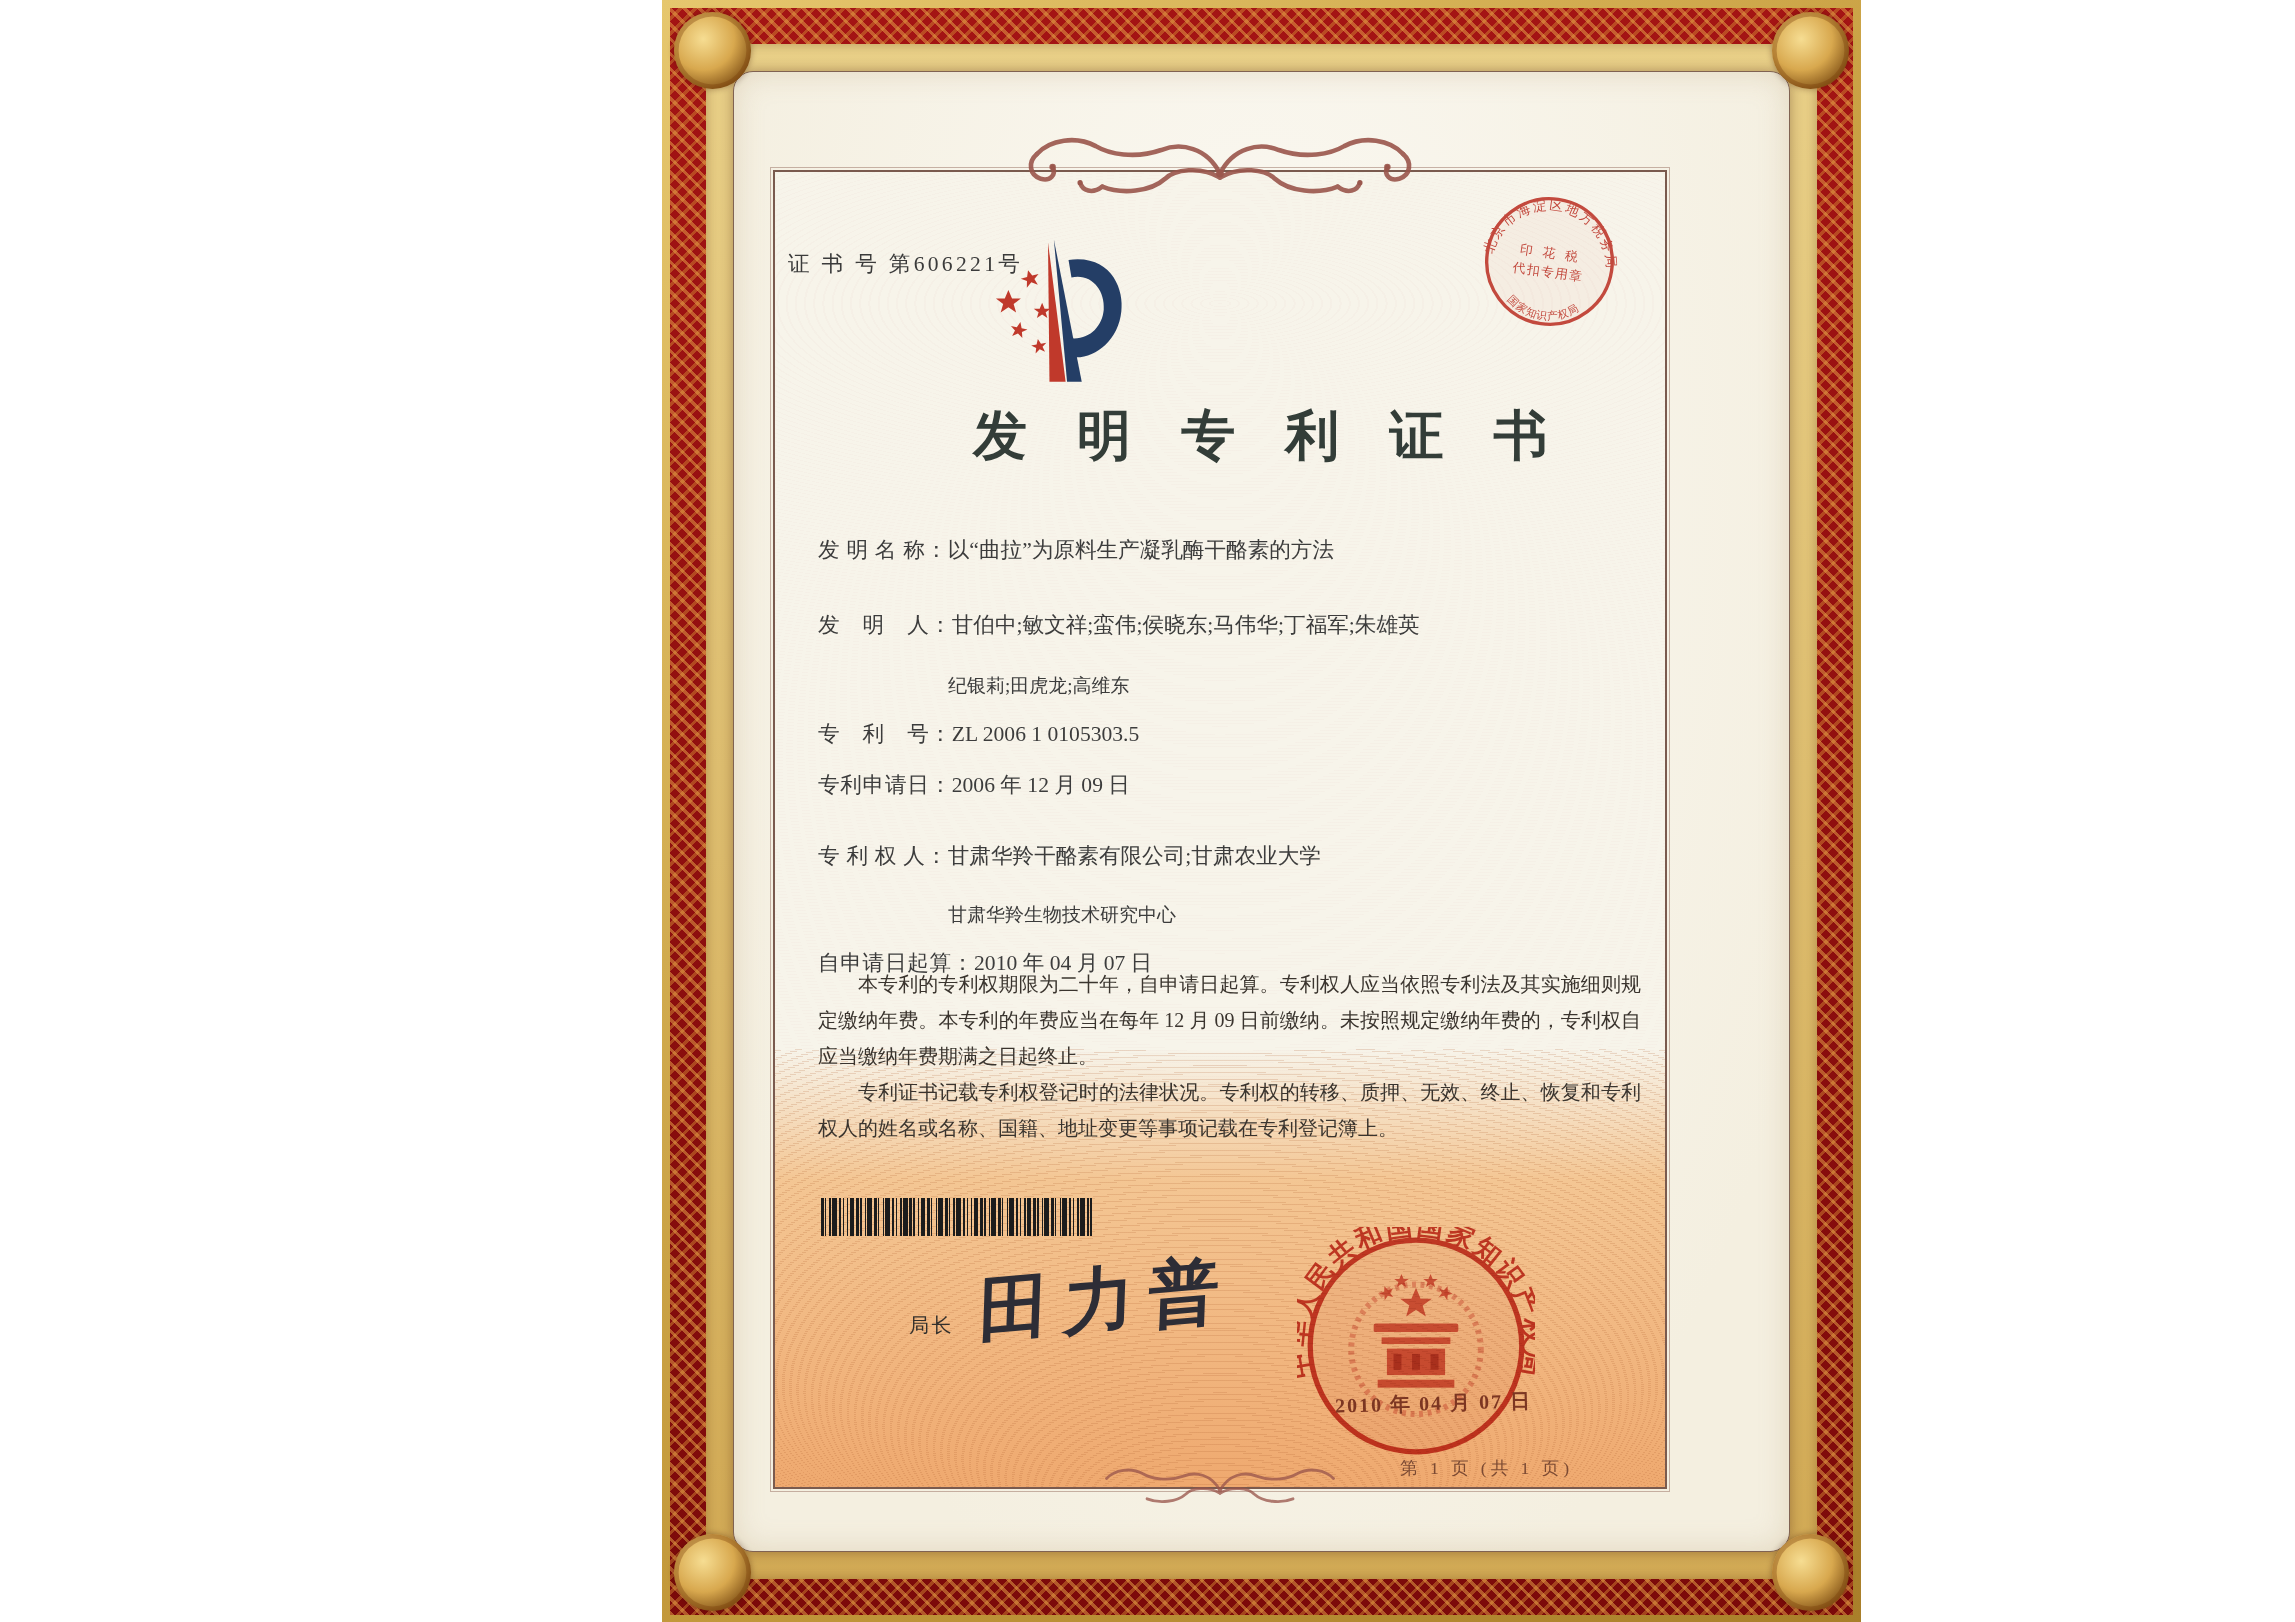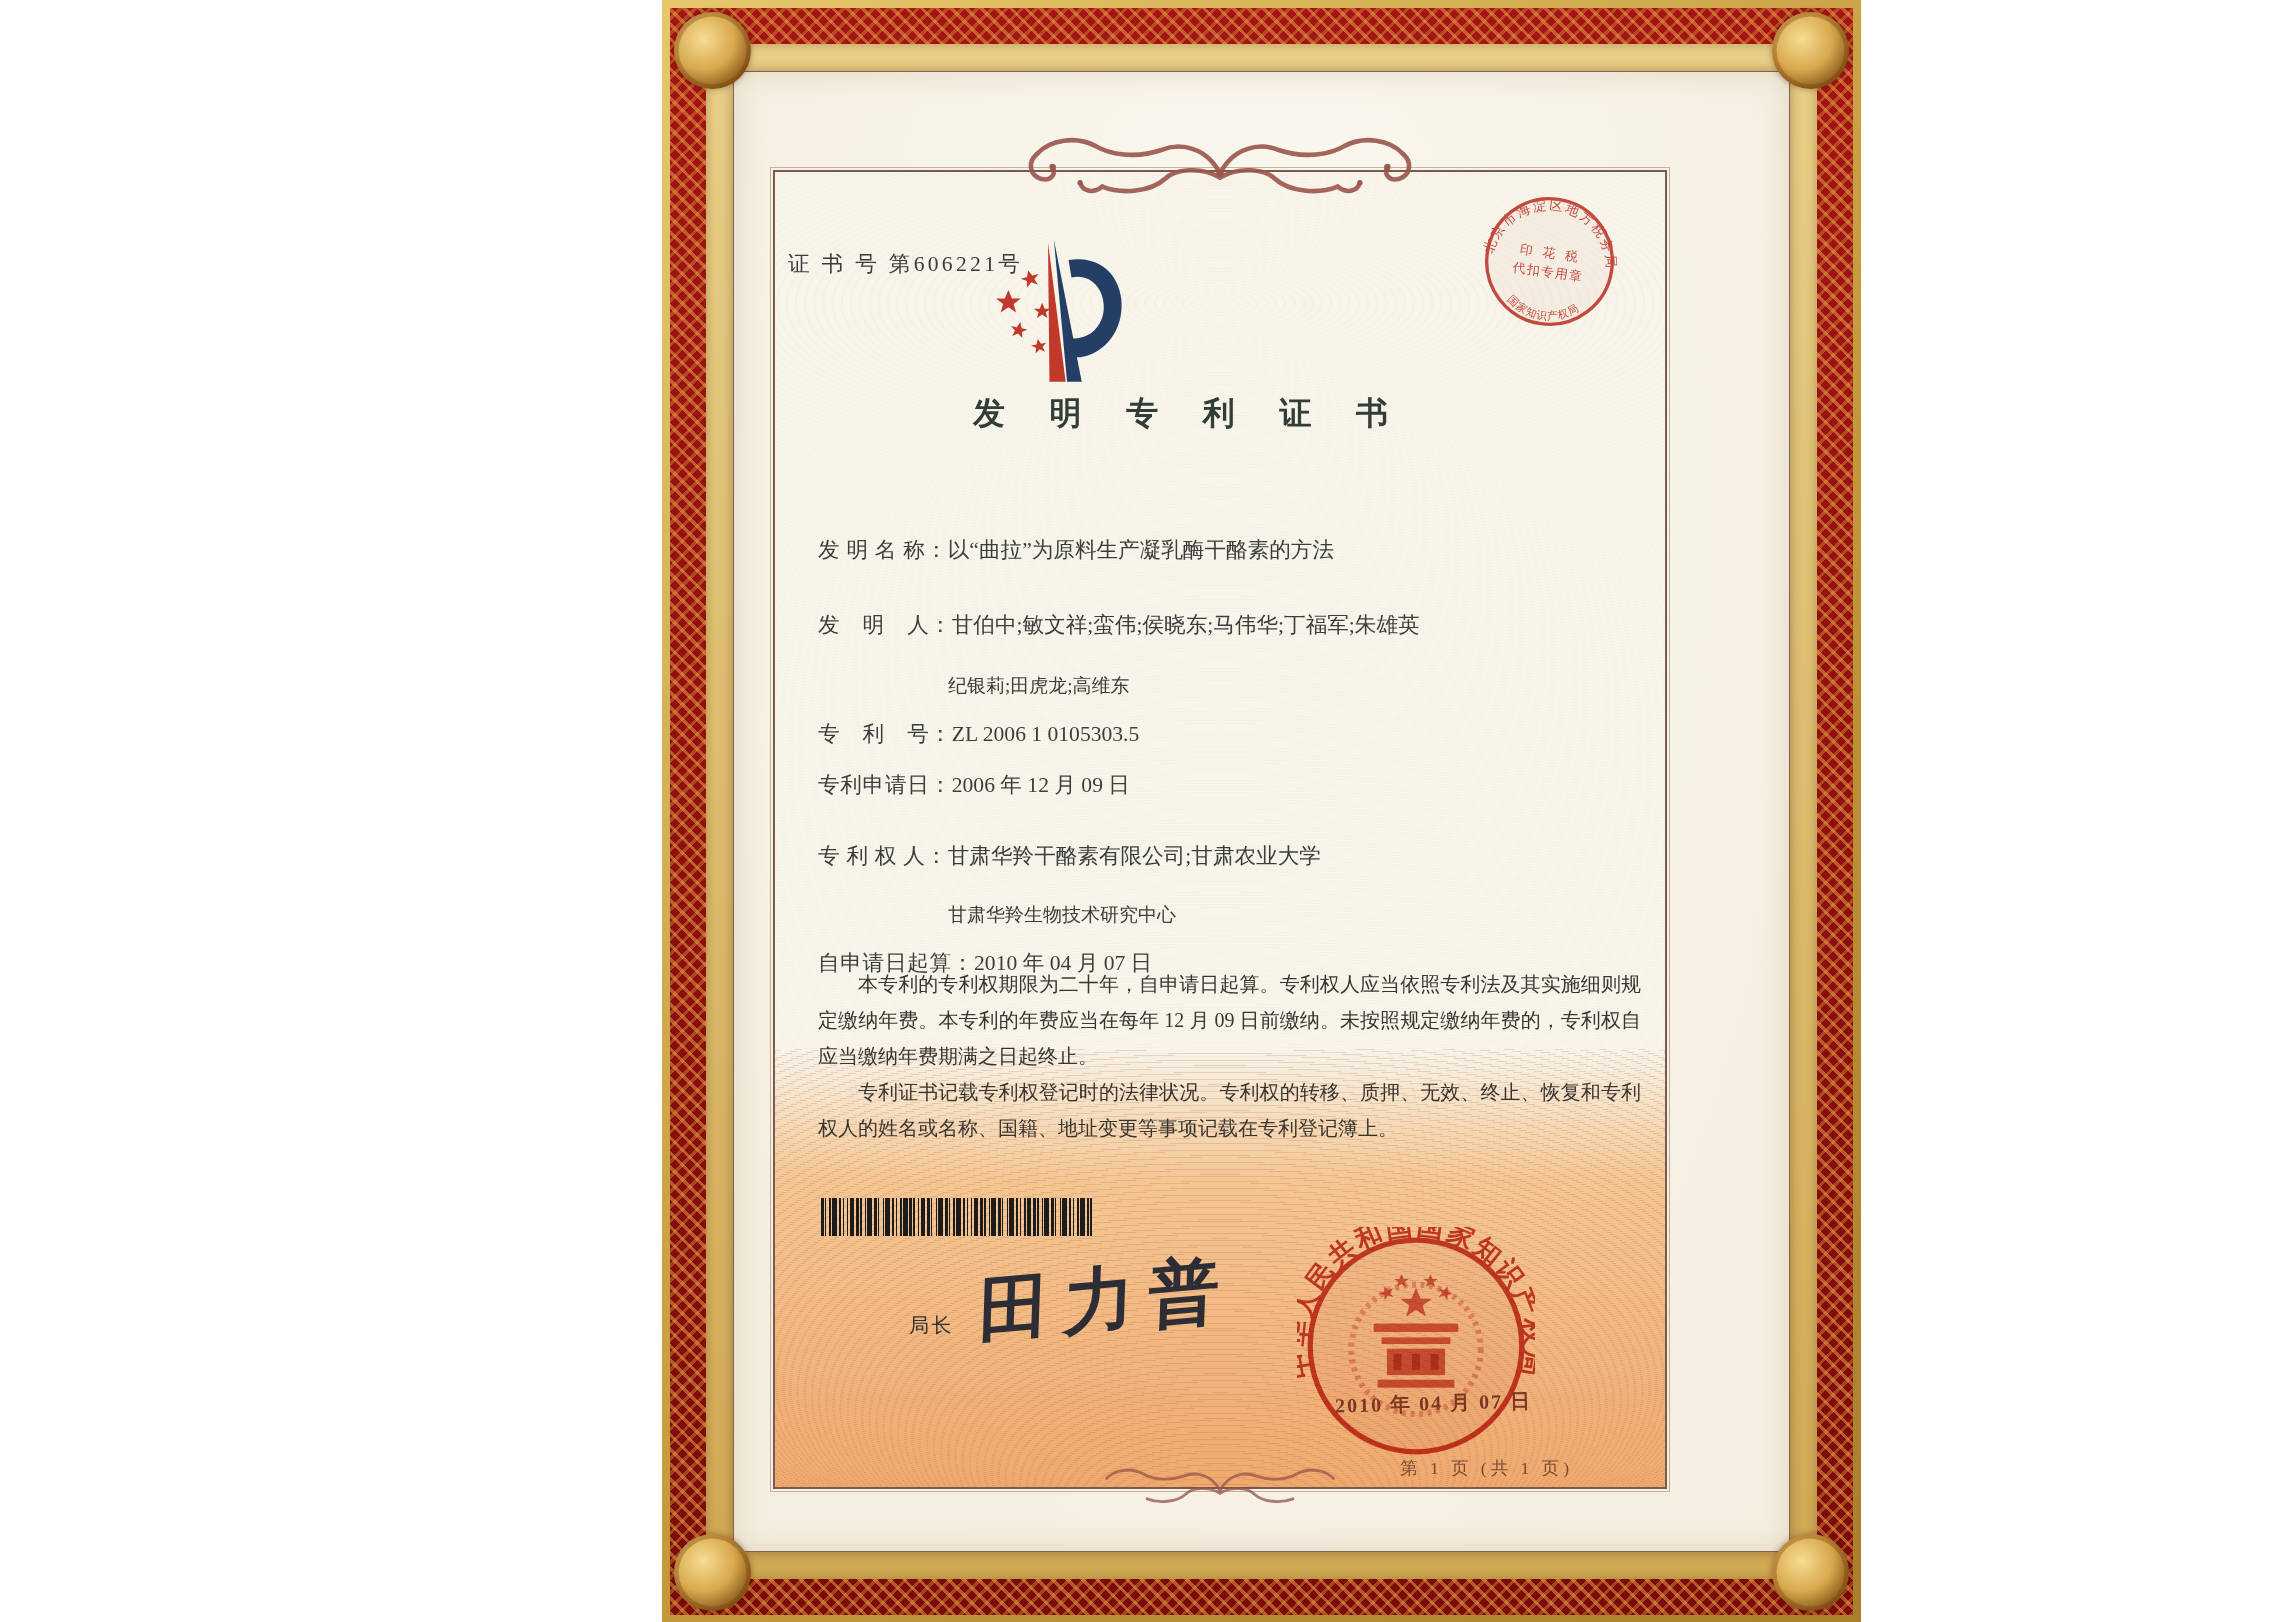--- a/index.html
+++ b/index.html
@@ -10,40 +10,40 @@
     background:
       repeating-linear-gradient(45deg,rgba(233,167,74,.50) 0 3.3px,rgba(233,167,74,0) 3.3px 10.5px),
       repeating-linear-gradient(-45deg,rgba(214,140,52,.45) 0 3.3px,rgba(214,140,52,0) 3.3px 10.5px),
       linear-gradient(180deg,#a41414,#7c0a0a);}
   .band-tan{position:absolute;inset:44px;background:linear-gradient(180deg,#e9d088,#d2aa55);
     box-shadow:inset 0 0 11.8px rgba(90,50,10,.35);}
   .medallion{position:absolute;width:77px;height:77px;border-radius:50%;z-index:3;
     background:radial-gradient(circle at 38% 35%,#f6dd92,#d8a84e 45%,#8a5a1c 75%,#6b3d10);
     box-shadow:inset 0 0 0 4.6px rgba(120,60,10,.35),0 0 6.5px rgba(60,20,0,.4);}
   .med-tl{left:11.8px;top:11.8px}.med-tr{right:11.8px;top:11.8px}.med-bl{left:11.8px;bottom:11.8px}.med-br{right:11.8px;bottom:11.8px}
-  .paper{position:absolute;inset:71px;border-radius:9px;border:1.3px solid #806252;
+  .paper{position:absolute;inset:71px;border-radius:20px;border:1.3px solid #806252;
     background:radial-gradient(ellipse at 50% 30%,#fbf9f3,#f4efe0 80%);
     box-shadow:inset 0 0 29.4px rgba(180,150,100,.28),0 0 13px rgba(60,20,10,.35);}
   .inner{position:absolute;left:39px;top:98px;width:890px;height:1315px;
     border:2px solid #7a5a4e;outline:0.7px solid rgba(150,110,95,.5);outline-offset:2.6px;
     background:
       repeating-radial-gradient(1047px 327px at 50% 10%,rgba(205,140,140,.04) 0 2px,transparent 2px 9.2px),
       #f7f4ea;
     overflow:visible;}
   .guilloche{position:absolute;left:0;top:877px;width:100%;height:438px;z-index:1;
     background:
       repeating-radial-gradient(982px 236px at 50% 118%,rgba(176,96,48,.20) 0 1.3px,transparent 1.3px 7.2px),
       linear-gradient(180deg,rgba(244,206,156,0) 0%,rgba(243,190,132,.85) 30%,#efa96f 100%);}
   .flourish-top{position:absolute;left:50%;top:0;transform:translate(-50%,-52%);z-index:4;}
   .flourish-bottom{position:absolute;left:50%;bottom:0;transform:translate(-50%,52%) scale(.62);z-index:4;opacity:.85;}
   .cert-no{position:absolute;left:13px;top:77px;z-index:2;font-size:21.6px;letter-spacing:3.3px;color:#3b3b3b;}
   .logo{position:absolute;left:196px;top:63px;width:154px;height:154px;z-index:2;}
   .tax-seal{position:absolute;left:707px;top:22px;width:135px;height:135px;z-index:5;
     transform:rotate(8deg);mix-blend-mode:multiply;opacity:.9;}
-  .title{position:absolute;left:198px;top:220px;z-index:2;font-size:32px;font-weight:600;
+  .title{position:absolute;left:198px;top:228px;z-index:2;font-size:54px;font-weight:600;
     letter-spacing:18.3px;color:#333d38;white-space:nowrap;}
   .row{position:absolute;left:43px;z-index:2;font-size:21.6px;color:#3c3c3c;white-space:nowrap;}
   .row .lbl{letter-spacing:0.7px;}
   .cont{position:absolute;left:173px;z-index:2;font-size:19px;color:#3c3c3c;white-space:nowrap;margin-top:21px;}
   .paras{position:absolute;left:43px;top:794px;width:823px;z-index:2;font-size:20px;
     line-height:36px;color:#3a342e;text-align:justify;}
   .paras p{margin:0;text-indent:2em;}
   .barcode{position:absolute;left:46px;top:1026px;width:272px;height:38px;z-index:2;
     background:repeating-linear-gradient(90deg,#1c1c1c 0 2.6px,transparent 2.6px 3.9px,#1c1c1c 3.9px 5.2px,
       transparent 5.2px 8.5px,#1c1c1c 8.5px 9.8px,transparent 9.8px 11px,#1c1c1c 11px 15.7px,transparent 15.7px 17.7px);}

